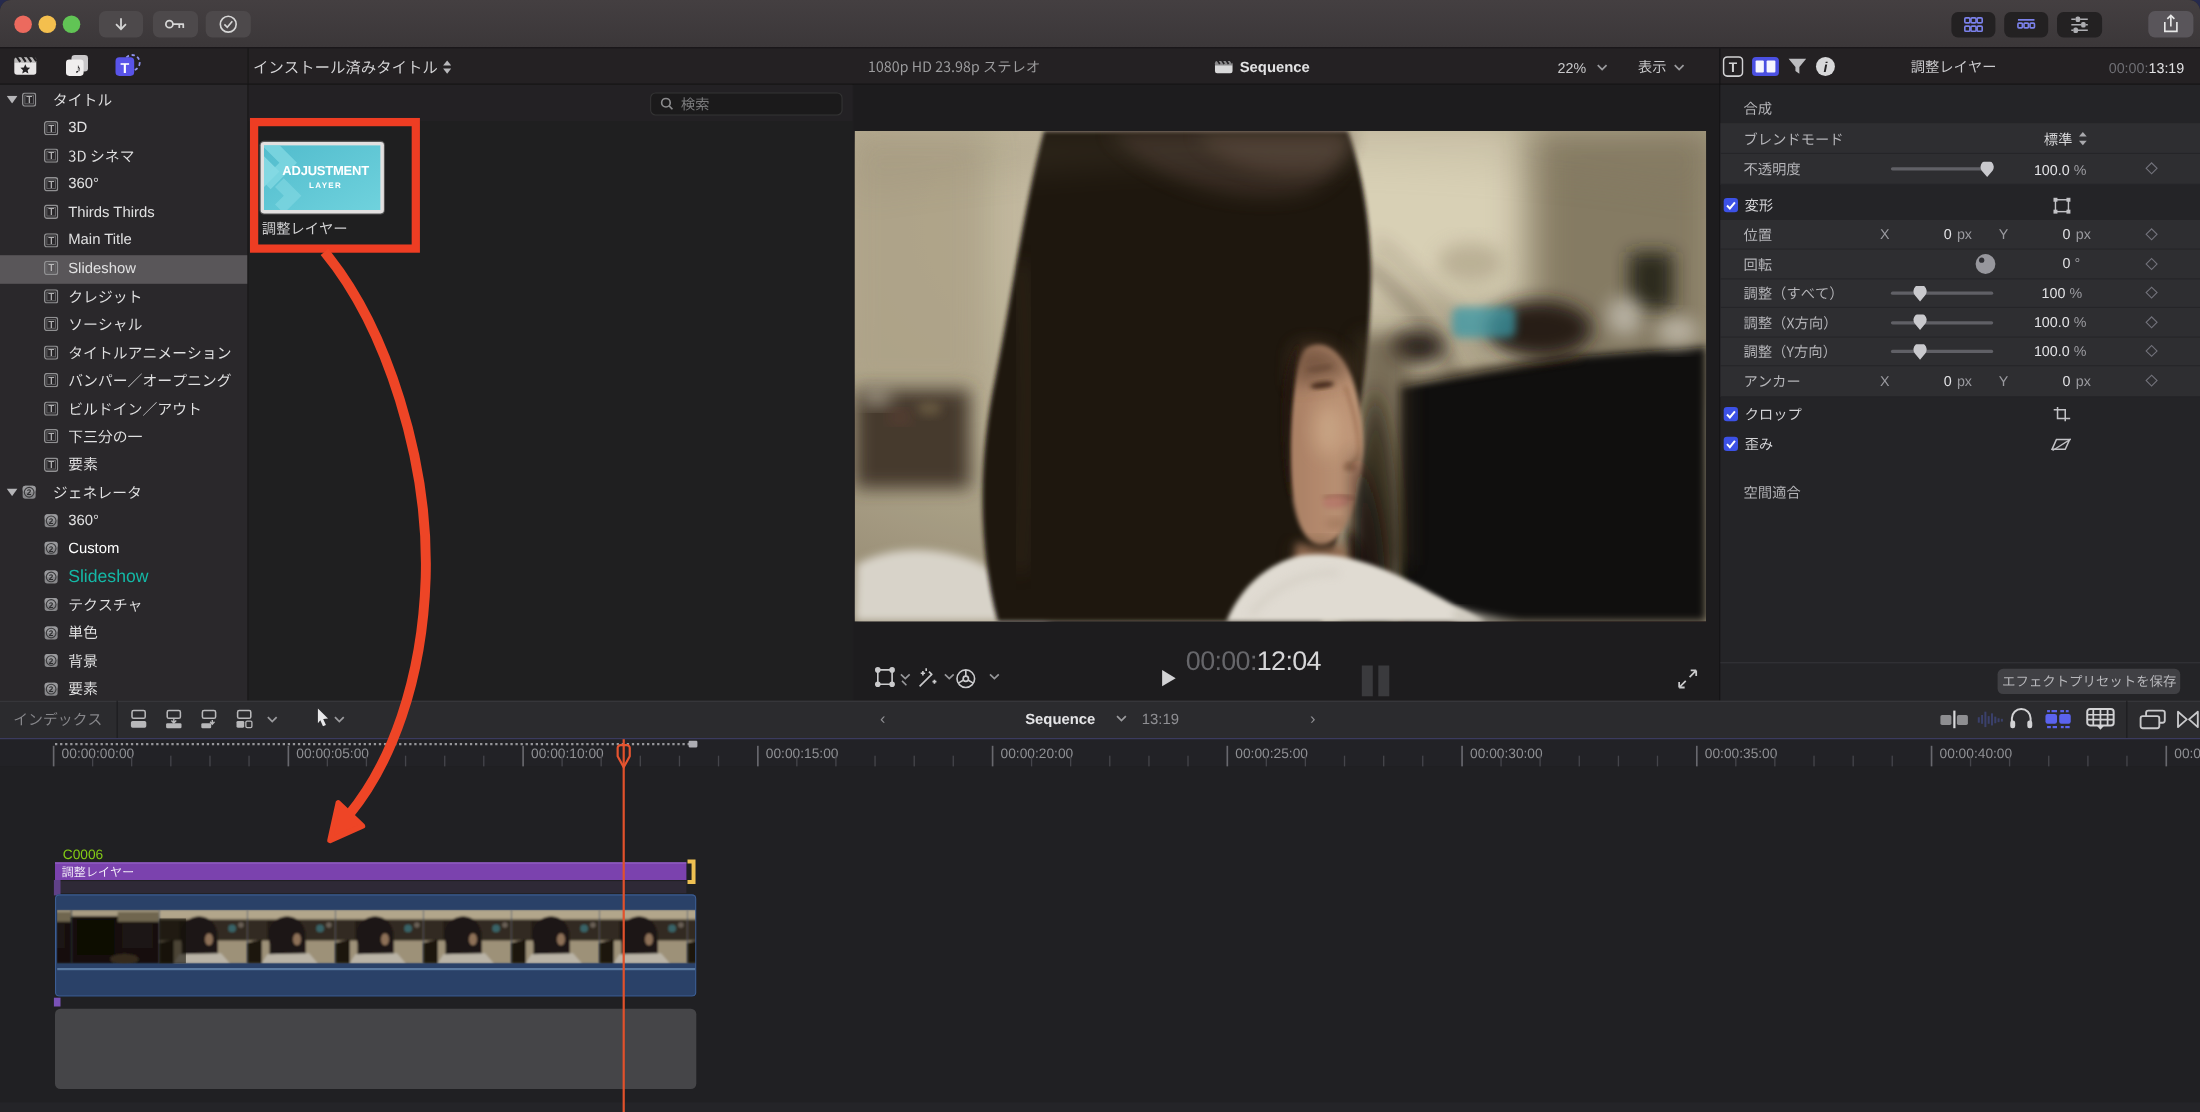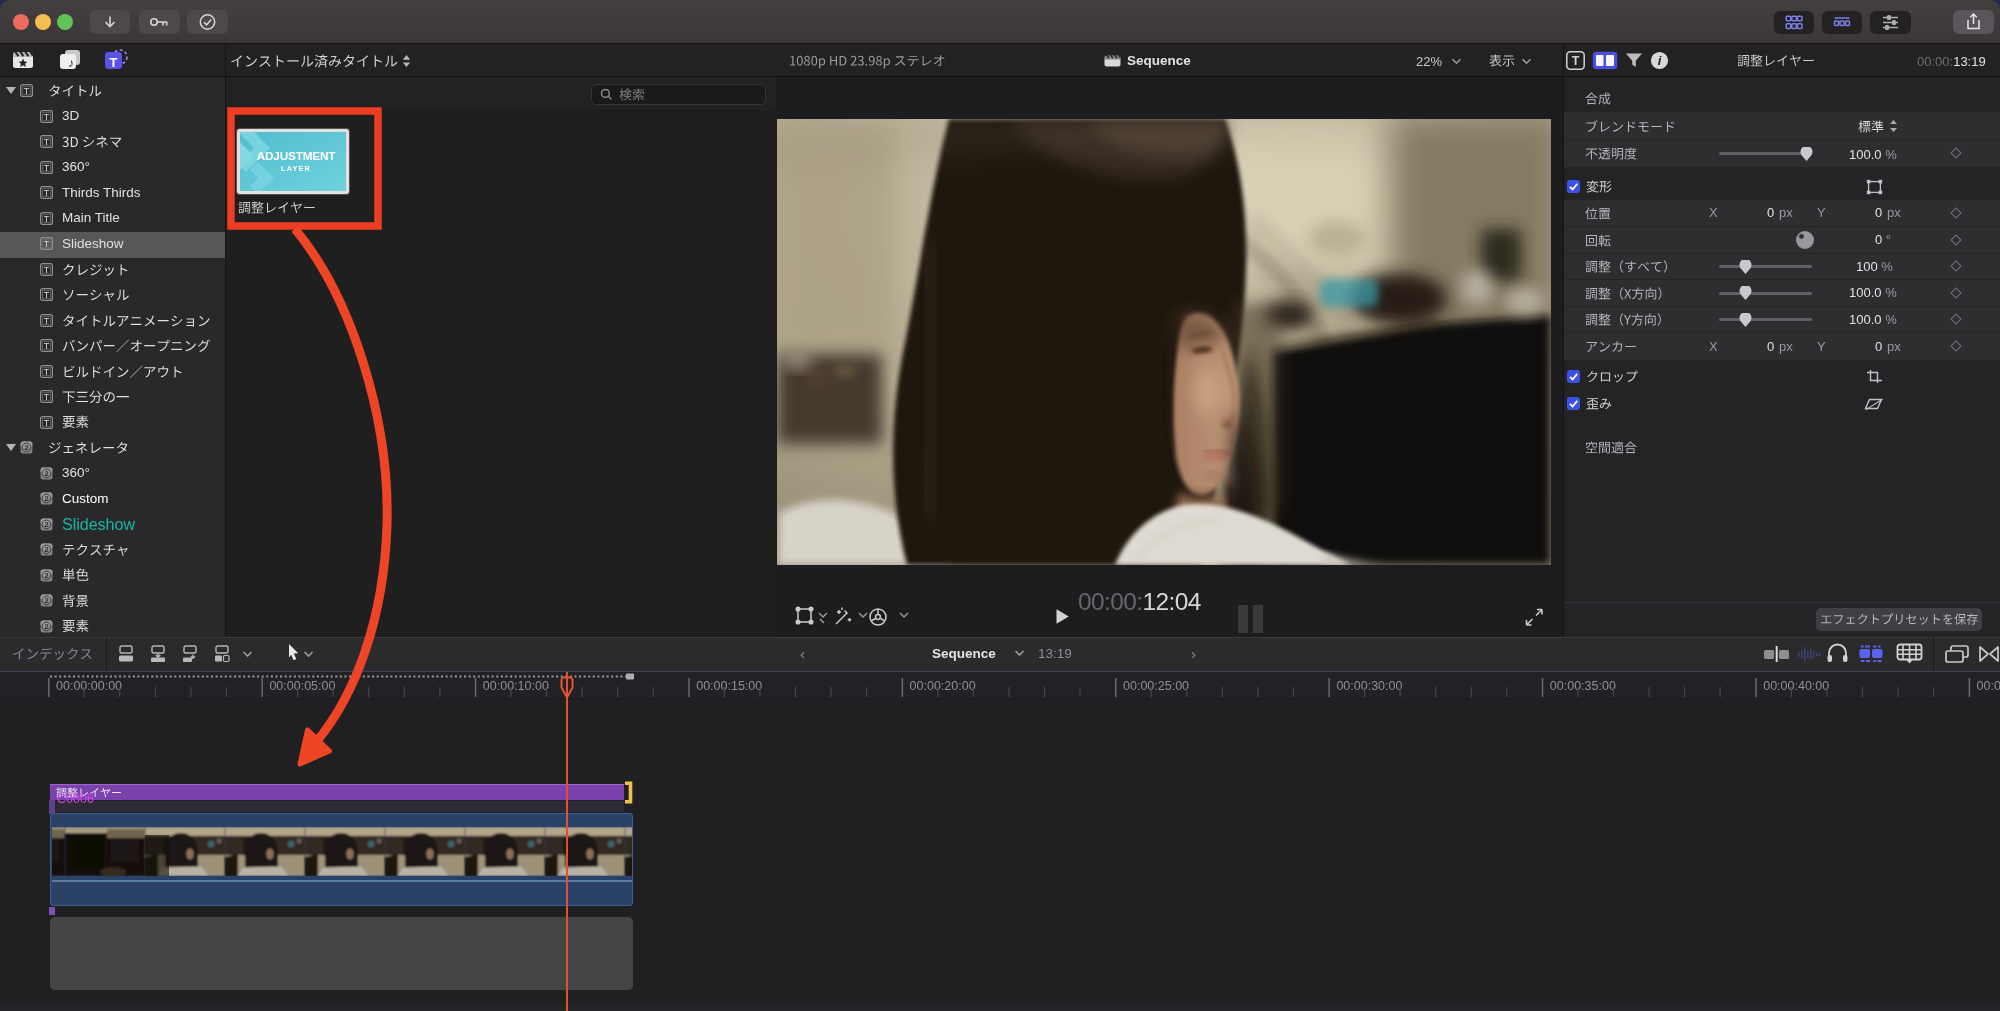--- a/index.html
+++ b/index.html
@@ -778,21 +778,21 @@
 <div class="abs" style="left:50px;top:784px;width:574px;height:16px;background:#7b42ae;border-top:1px solid #9a68cc"></div>
 <svg style="position:absolute;left:56px;top:787.0px;width:66.0px;height:11px;overflow:visible;" viewBox="0 -880 6000 1000">
       <path fill="#f2edf8" d="M79 -537V-478H336V-537ZM86 -805V-745H334V-805ZM79 -404V-344H336V-404ZM38 -674V-611H362V-674ZM636 -713V-627H533V-568H636V-473H524V-414H818V-473H697V-568H804V-627H697V-713ZM413 -798V-439C413 -291 406 -94 328 45C344 53 375 74 387 86C470 -61 481 -283 481 -439V-733H860V-15C860 1 855 5 840 6C824 6 772 7 717 5C727 25 737 60 740 79C814 79 865 78 892 66C921 53 930 30 930 -15V-798ZM539 -338V-39H596V-79H798V-338ZM596 -280H740V-137H596ZM78 -269V69H140V22H335V-269ZM140 -207H273V-40H140Z M1212 -178V-5H1047V58H1956V-5H1536V-88H1824V-146H1536V-223H1890V-285H1114V-223H1462V-5H1284V-178ZM1642 -840C1614 -741 1562 -649 1494 -589V-669H1321V-720H1518V-775H1321V-840H1254V-775H1057V-720H1254V-669H1086V-486H1225C1176 -436 1101 -386 1040 -360C1054 -349 1074 -327 1084 -312C1138 -340 1204 -390 1254 -441V-312H1321V-435C1370 -408 1436 -369 1464 -348L1501 -398C1473 -414 1367 -467 1326 -486H1494V-582C1510 -569 1533 -546 1541 -533C1563 -554 1585 -578 1604 -606C1625 -561 1654 -515 1690 -472C1635 -424 1567 -389 1485 -364C1500 -352 1522 -324 1530 -309C1610 -338 1678 -375 1735 -424C1786 -376 1849 -334 1926 -306C1936 -323 1955 -351 1969 -365C1893 -388 1831 -425 1781 -469C1828 -523 1864 -587 1887 -667H1952V-728H1674C1688 -759 1700 -792 1710 -825ZM1148 -619H1254V-536H1148ZM1321 -619H1430V-536H1321ZM1644 -667H1815C1797 -608 1770 -558 1734 -516C1693 -563 1663 -614 1642 -664Z M2222 -32 2280 18C2296 8 2311 3 2322 0C2571 -72 2777 -196 2907 -357L2862 -427C2738 -266 2506 -134 2315 -86C2315 -137 2315 -558 2315 -653C2315 -682 2318 -719 2322 -744H2223C2227 -724 2232 -679 2232 -653C2232 -558 2232 -143 2232 -81C2232 -61 2229 -48 2222 -32Z M3086 -361 3126 -283C3265 -326 3402 -386 3507 -446V-76C3507 -38 3504 12 3501 31H3599C3595 11 3593 -38 3593 -76V-498C3695 -566 3787 -642 3863 -721L3796 -783C3727 -700 3627 -613 3523 -548C3412 -478 3259 -408 3086 -361Z M4916 -631 4860 -671C4848 -665 4830 -660 4815 -657C4776 -648 4566 -608 4394 -575L4355 -717C4346 -748 4340 -773 4338 -794L4246 -772C4255 -756 4263 -734 4274 -697L4312 -560L4164 -532C4128 -527 4099 -523 4064 -520L4086 -435C4118 -442 4217 -463 4332 -486L4454 -38C4462 -11 4468 22 4472 44L4565 22C4557 -1 4545 -35 4539 -56C4522 -112 4464 -323 4415 -503L4797 -578C4760 -514 4664 -391 4582 -326L4663 -287C4745 -368 4869 -532 4916 -631Z M5102 -433V-335C5133 -338 5186 -340 5241 -340C5316 -340 5715 -340 5790 -340C5835 -340 5877 -336 5897 -335V-433C5875 -431 5839 -428 5789 -428C5715 -428 5315 -428 5241 -428C5185 -428 5132 -431 5102 -433Z"></path>
     </svg>
 <svg class="abs" style="left:618px;top:781px" width="18" height="23" viewBox="0 0 18 23">
       <path d="M7 2.2 H12.5 V20.8 H7" fill="none" stroke="#eec052" stroke-width="3.6"></path>
     </svg>
 <div class="abs" style="left:50px;top:800.5px;width:574px;height:11.5px;background:#2e2936"></div>
 <div class="abs" style="left:49px;top:800px;width:6px;height:14px;background:#5f4187"></div>
 <div class="abs" style="left:50px;top:813px;width:583px;height:93px;border-radius:4px;background:#2a4168;box-shadow:inset 0 0 0 1px #3c5e94"></div>
-<div class="lbl" style="left:57px;top:792px;font-size:12.5px;color:#d946ef;z-index:5">C0006</div>
+<div class="lbl" style="left:57px;top:770px;font-size:12.5px;color:#84cc16;z-index:5">C0006</div>
 <svg class="abs" style="left:51.5px;top:827px;z-index:4" width="580" height="49" viewBox="0 0 580 49">
       <defs>
         <filter id="tb1" x="-10%" y="-10%" width="120%" height="120%">
           <feGaussianBlur stdDeviation="0.9"></feGaussianBlur>
         </filter>
         <g id="thw" filter="url(#tb1)">
           <rect width="80" height="49" fill="#9d9178"></rect>
           <rect width="80" height="8" fill="#b2a68b"></rect>
           <rect x="0" y="9" width="80" height="19" fill="#322920"></rect>
           <rect x="18" y="10" width="30" height="17" fill="#221a13"></rect>

